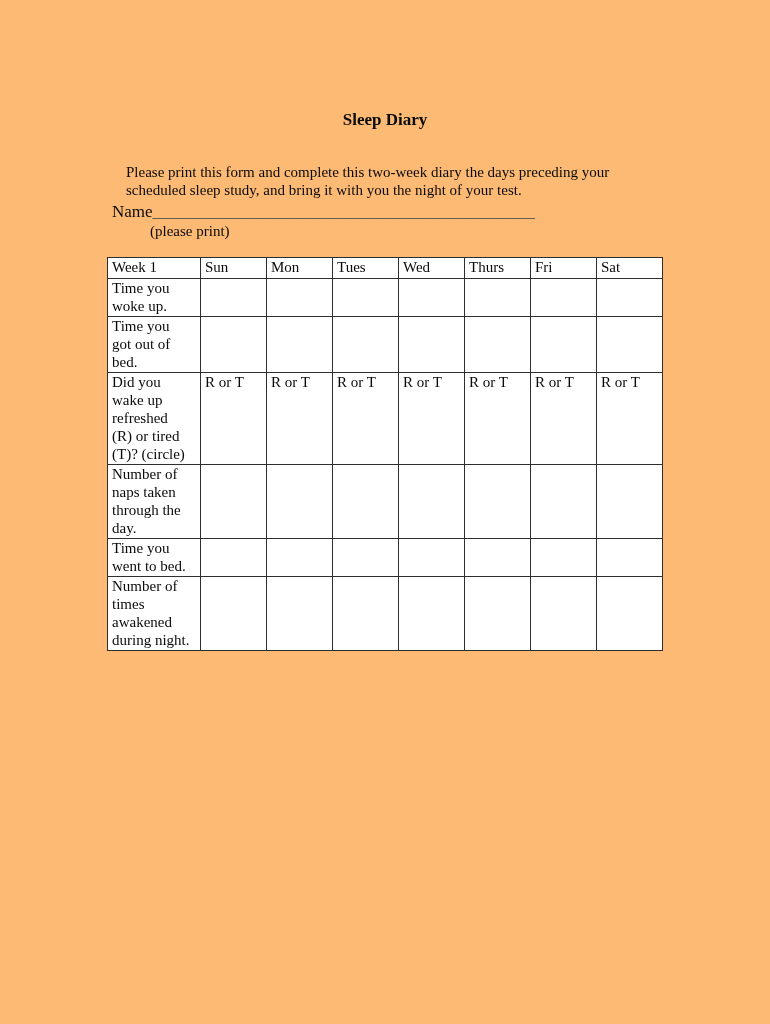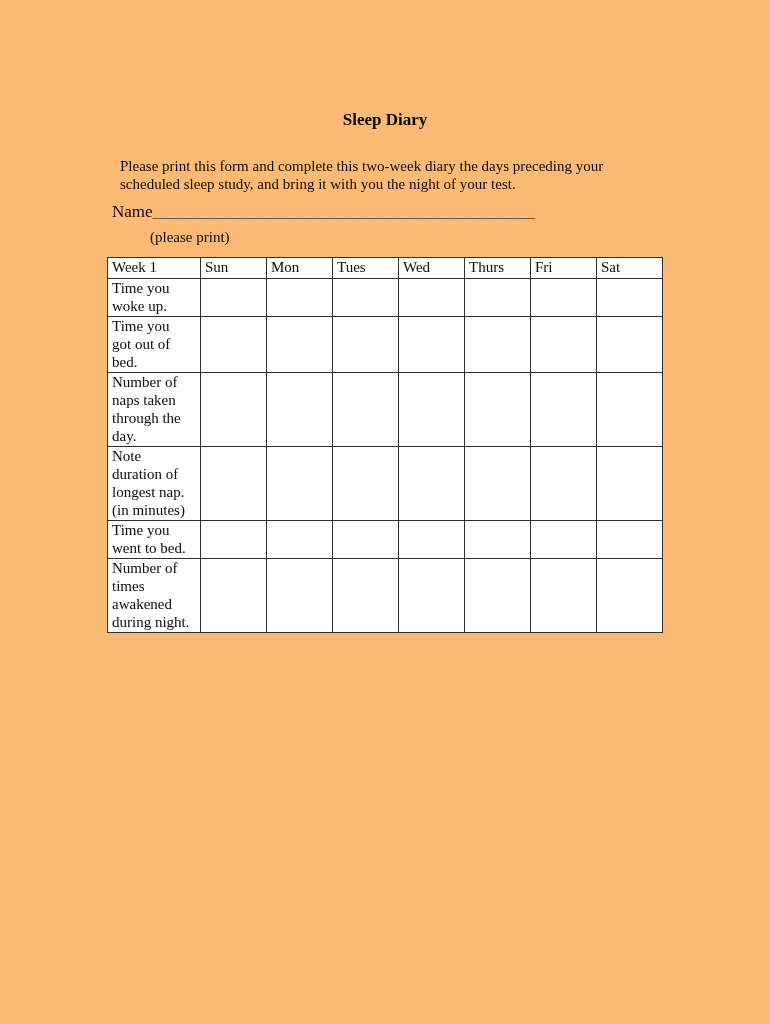--- a/index.html
+++ b/index.html
@@ -1,24 +1,24 @@
 <!DOCTYPE html>
 <html><head>
 <meta charset="utf-8">
 <style>
   html,body{margin:0;padding:0;background:#ffffff;}
   .page{position:relative;width:770px;height:1024px;background:#fdba74;
         font-family:"Liberation Serif",serif;color:#0a0a0a;overflow:hidden;}
   .title{position:absolute;top:110px;left:0;width:770px;text-align:center;
          font-size:17px;font-weight:bold;line-height:20px;}
-  .instructions{position:absolute;top:149px;left:112px;width:520px;margin:8px;
+  .instructions{position:absolute;top:149px;left:112px;width:520px;margin:14px;
                 font-size:15px;line-height:18px;white-space:pre-line;}
   .name-line{position:absolute;top:203px;left:112px;font-size:17px;line-height:18px;}
   .name-blank{color:#4d4d4d;}
-  .hint{position:absolute;top:228px;left:150px;font-size:15px;line-height:18px;}
+  .hint{position:absolute;top:222px;left:150px;font-size:15px;line-height:18px;}
   table.diary{position:absolute;top:257px;left:107px;border-collapse:collapse;
               table-layout:fixed;}
   col.c0{width:93px;}
   col.cd{width:66px;}
   .diary th,.diary td{border:1px solid #2e2e2e;font-size:15px;line-height:18px;
       font-weight:normal;text-align:left;vertical-align:top;
       padding:0 2px 1px 4px;overflow:hidden;background:#ffffff;}
   .diary th{height:19px;}
   td.label{white-space:pre-line;}
 </style>
@@ -77,37 +77,38 @@
 bed.</td>
         <td></td>
         <td></td>
         <td></td>
         <td></td>
         <td></td>
         <td></td>
         <td></td>
       </tr>
       <tr>
+        <td class="label">Did you
+wake up
+refreshed
+(R) or tired
+(T)? (circle)</td>
+        <td>R or T</td>
+        <td>R or T</td>
+        <td>R or T</td>
+        <td>R or T</td>
+        <td>R or T</td>
+        <td>R or T</td>
+        <td>R or T</td>
+      </tr>
+      <tr>
         <td class="label">Number of
 naps taken
 through the
 day.</td>
-        <td></td>
-        <td></td>
-        <td></td>
-        <td></td>
-        <td></td>
-        <td></td>
-        <td></td>
-      </tr>
-      <tr>
-        <td class="label">Note
-duration of
-longest nap.
-(in minutes)</td>
         <td></td>
         <td></td>
         <td></td>
         <td></td>
         <td></td>
         <td></td>
         <td></td>
       </tr>
       <tr>
         <td class="label">Time you

